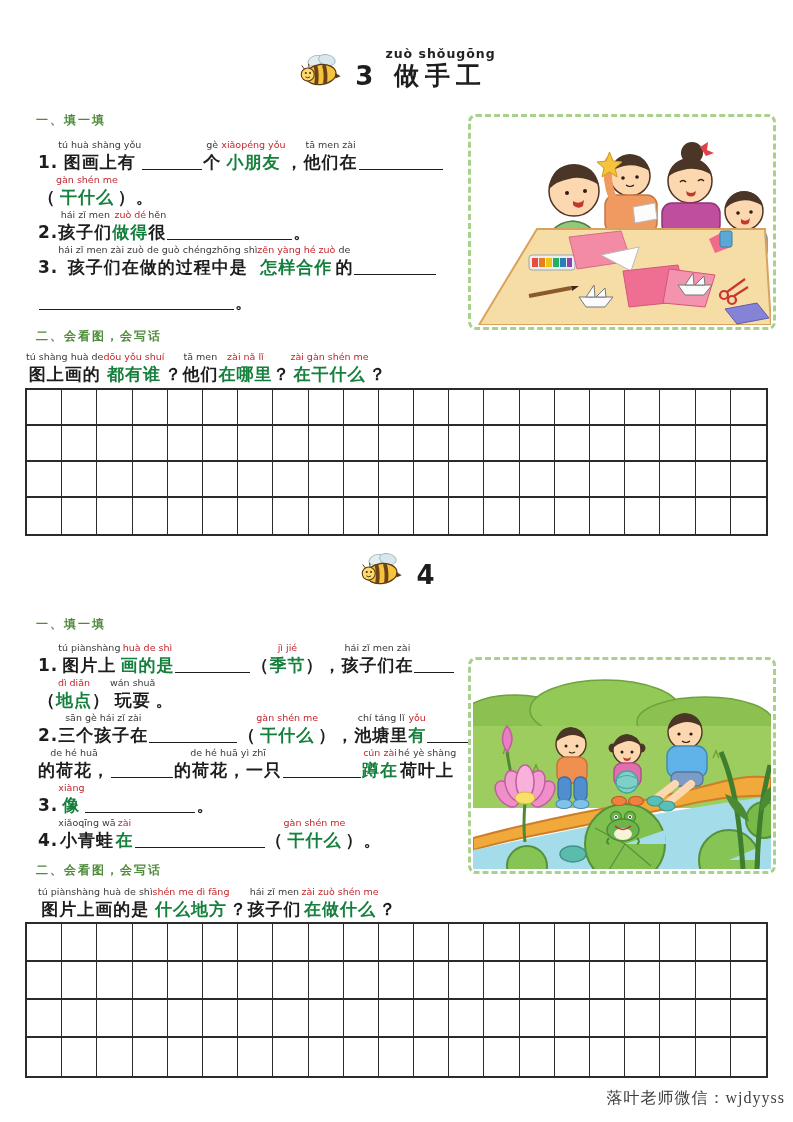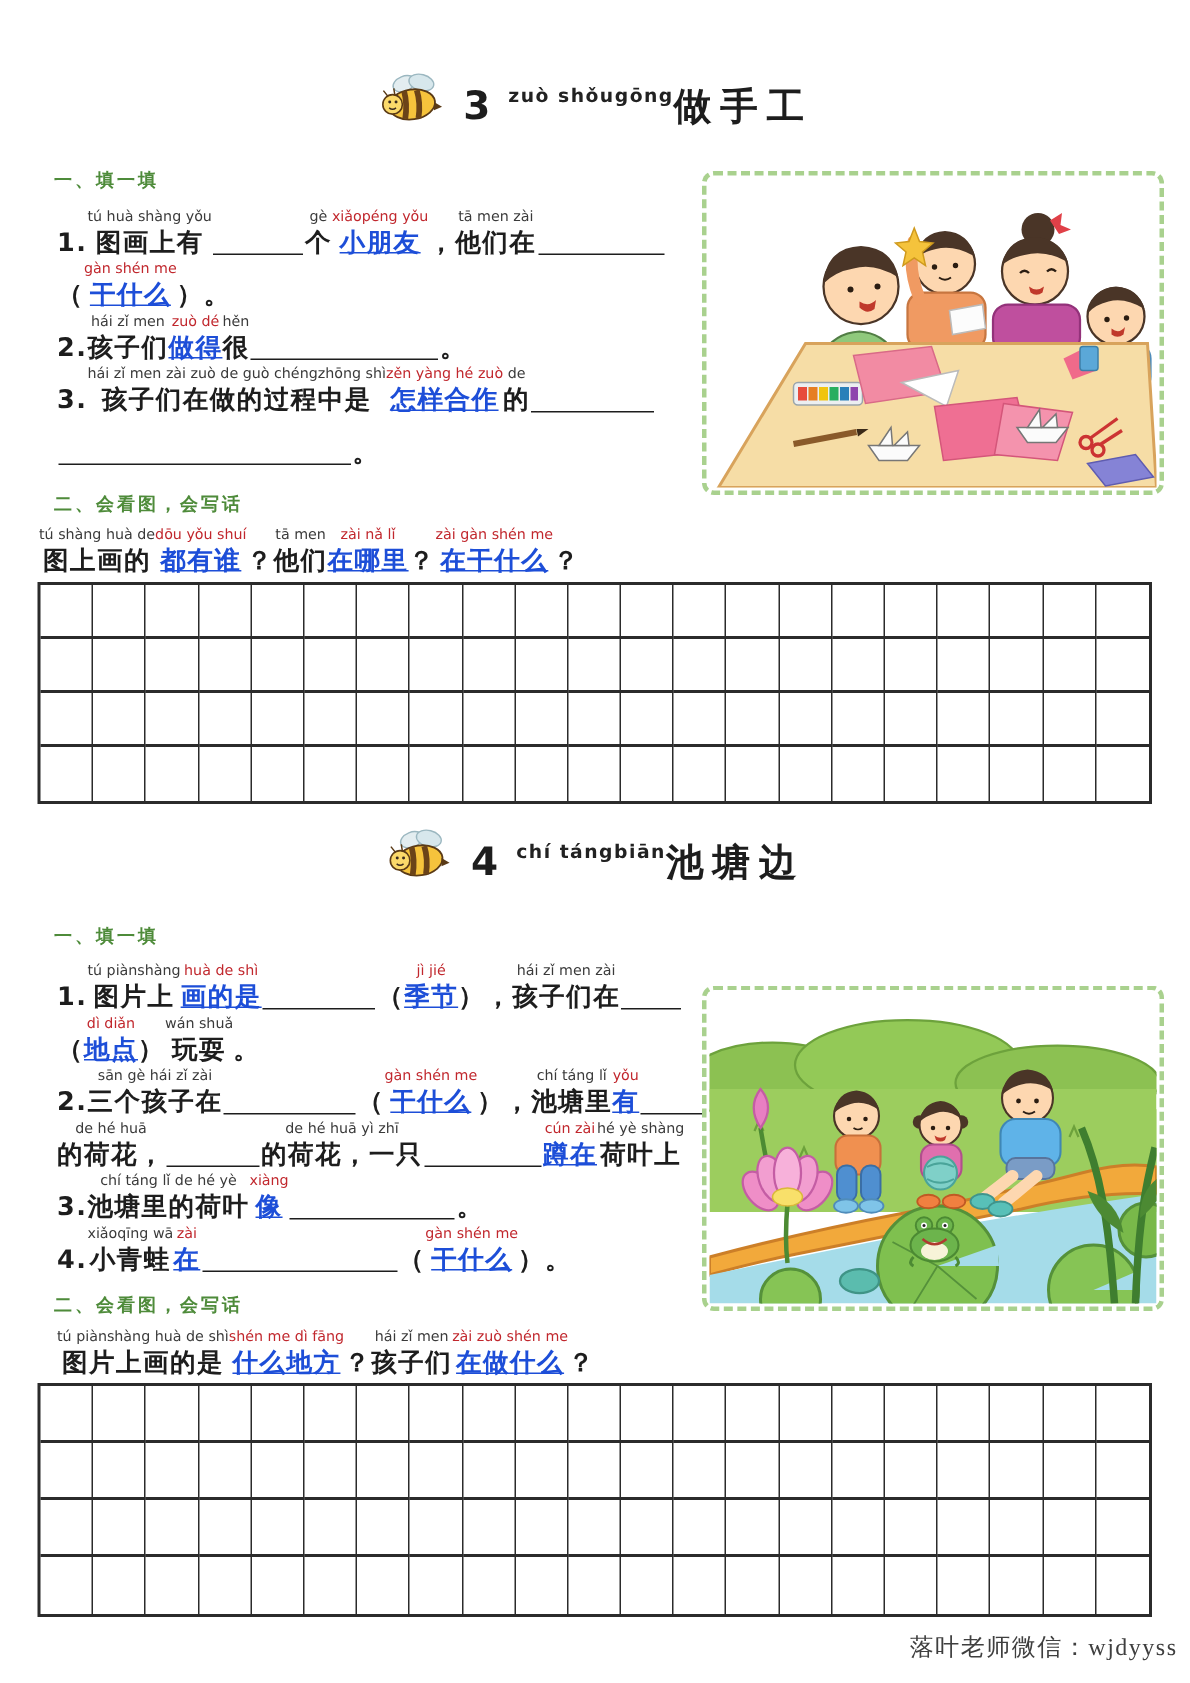--- a/index.html
+++ b/index.html
@@ -3,33 +3,33 @@
 <meta charset="utf-8">
 <style>
   html,body{margin:0;padding:0;background:#ffffff;}
   .page{position:relative;width:793px;height:1122px;background:#ffffff;margin:0 auto;overflow:hidden;
         font-family:"DejaVu Sans",sans-serif;color:#1d1d1d;}
   
   .lesson-title{position:absolute;left:0;width:100%;display:flex;justify-content:center;align-items:flex-end;gap:12px;}
   .bee{width:46px;height:38px;margin-bottom:2px;}
   .title-col{display:flex;align-items:flex-end;gap:12px;}
   .title-num{font-size:26px;font-weight:bold;line-height:30px;}
-  .title-stack{display:flex;flex-direction:row;align-items:flex-start;}
+  .title-stack{display:flex;flex-direction:column;align-items:center;}
   .title-py{font-size:12.5px;font-weight:bold;color:#222;letter-spacing:1px;line-height:15px;}
   .title-hz{font-size:25px;font-weight:bold;letter-spacing:6px;line-height:30px;}
   
   .sec-header{position:absolute;font-size:12px;font-weight:bold;color:#4e8b3a;letter-spacing:2px;}
   
   .qblock{position:absolute;}
   .qline{display:flex;align-items:flex-end;min-height:35px;white-space:nowrap;}
   .seg{display:inline-flex;flex-direction:column;align-items:center;}
   .py{font-size:9.5px;line-height:12px;color:#3a3a3a;white-space:pre;min-height:12px;}
   .tx{font-size:17px;line-height:23px;font-weight:bold;color:#1d1d1d;letter-spacing:1px;white-space:pre;}
   .seg.red .py{color:#c1272d;}
-  .seg.red .tx{color:#1d4ed8;text-decoration:underline;}
+  .seg.red .tx{color:#15803d;}
   .blank{display:inline-block;border-bottom:1.6px solid #1d1d1d;height:2px;margin:0 1px 4px 1px;}
   
   .wgrid{position:absolute;display:grid;border:2px solid #2b2b2b;background:#fff;}
   .cell{border-right:1.5px solid #2b2b2b;border-bottom:2px solid #2b2b2b;}
   .cell.last-col{border-right:none;}
   .cell.last-row{border-bottom:none;}
   
   .pic{position:absolute;border:3px dashed #a9d18e;border-radius:8px;background:#fff;padding:2px;}
   .pic svg{display:block;}
   
@@ -372,24 +372,20 @@
       <path d="M35,17.5 q3.5,11 1.5,24.5" stroke="#6b4318" stroke-width="5" fill="none"></path>
       <circle cx="14" cy="30" r="8.5" fill="#fbd96a" stroke="#5a3a16" stroke-width="1.4"></circle>
       <circle cx="11.5" cy="28" r="1.3" fill="#3a2a1e"></circle>
       <circle cx="17" cy="28" r="1.3" fill="#3a2a1e"></circle>
       <path d="M11,33 q3,2.5 6,0" stroke="#3a2a1e" stroke-width="1.2" fill="none"></path>
       <path d="M10,23 L6,18 M16,22 L15,16" stroke="#5a3a16" stroke-width="1.3"></path>
       <path d="M50,28 l7,4 l-7,3 z" fill="#5a3a16"></path>
     </svg>
     <div class="title-col">
       <span class="title-num">4</span>
-      <span class="title-stack">
-        <span class="title-py">chí tángbiān</span>
-        <span class="title-hz">池塘边</span>
-      </span>
     </div>
   </div>
 
   <div class="sec-header" style="left:36px;top:616px;">一、填一填</div>
 
   <div class="qblock" style="left:38px;top:642px;width:440px;">
       <div class="qline">
         <span class="seg">
           <span class="py"></span>
           <span class="tx">1.</span>
@@ -492,24 +488,20 @@
         </span>
         <span class="seg">
           <span class="py">hé yè shàng</span>
           <span class="tx">荷叶上</span>
         </span>
       </div>
       <div class="qline">
         <span class="seg">
           <span class="py"></span>
           <span class="tx">3.</span>
-        </span>
-        <span class="seg">
-          <span class="py">chí táng lǐ de hé yè</span>
-          <span class="tx">池塘里的荷叶</span>
         </span>
         <span class="seg red">
           <span class="py">xiàng</span>
           <span class="tx">像</span>
         </span>
         <span class="blank" style="width: 110px;"></span>
         <span class="seg">
           <span class="py"></span>
           <span class="tx">。</span>
         </span>

